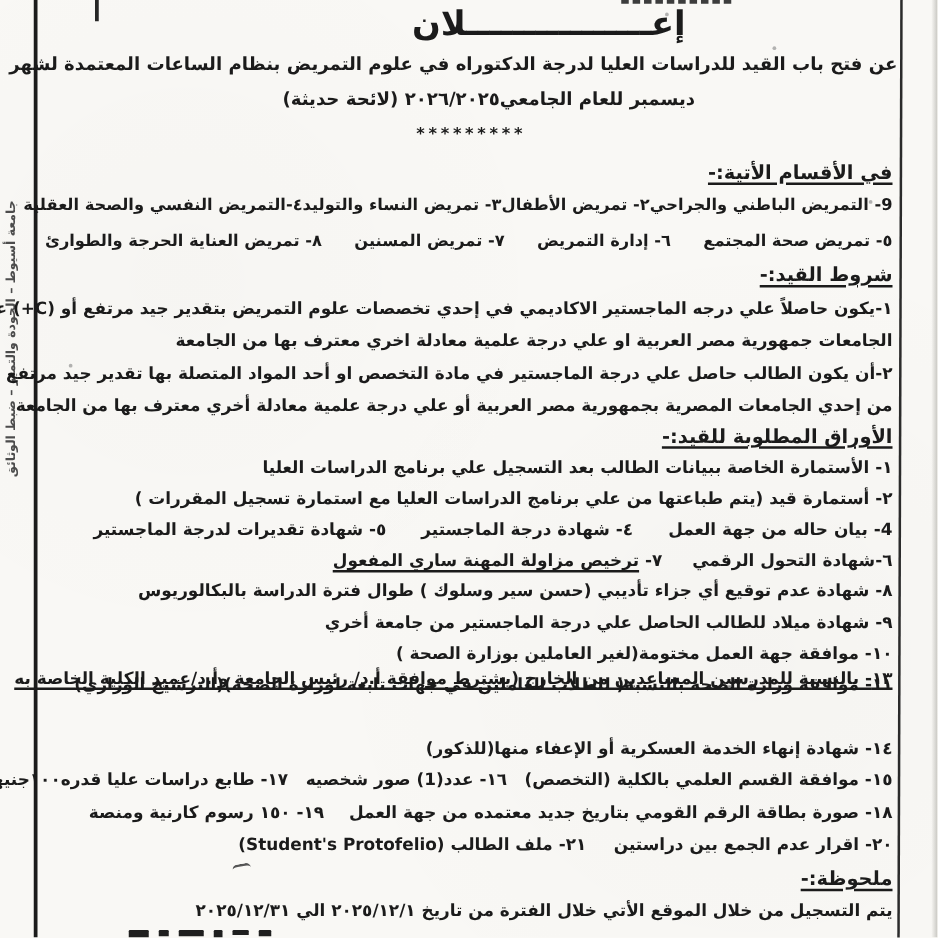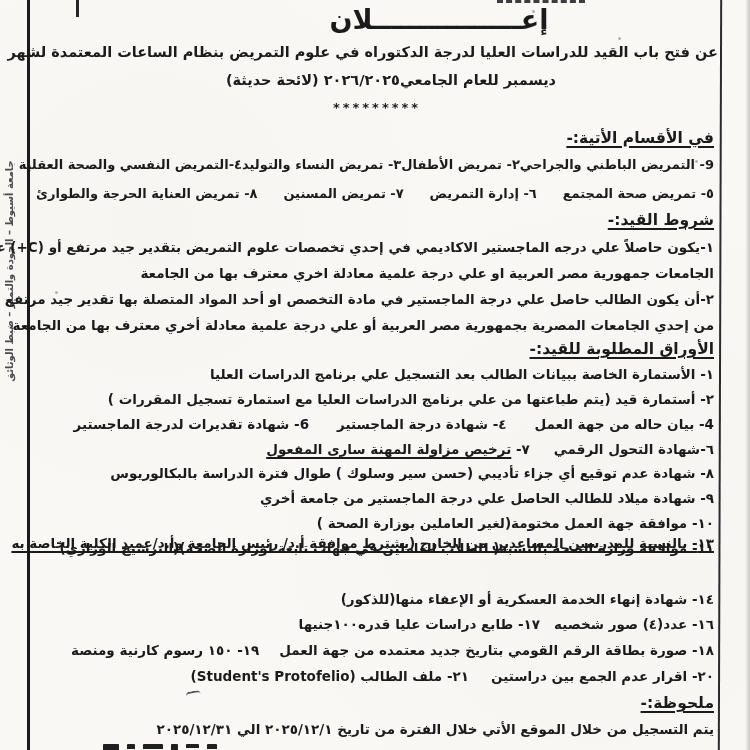--- a/index.html
+++ b/index.html
@@ -86,37 +86,38 @@
     <div class="abs r b" style="top:317px;">من إحدي الجامعات المصرية  بجمهورية مصر العربية أو علي درجة علمية معادلة أخري معترف بها من الجامعة</div>
 
     <div class="abs r h" style="top:340px;"><span class="u">الأوراق المطلوبة للقيد:-</span></div>
 
     <div class="abs r b" style="top:366px;">١- الأستمارة الخاصة ببيانات الطالب بعد التسجيل علي برنامج الدراسات العليا</div>
     <div class="abs r b" style="top:391px;">٢- أستمارة قيد (يتم طباعتها من علي برنامج الدراسات العليا مع استمارة تسجيل المقررات )</div>
 
     <div class="abs rowg b" style="top:416px;gap:28px;">
       <span>4- بيان حاله من جهة العمل</span>
       <span>٤- شهادة درجة الماجستير</span>
-      <span>6- شهادة تقديرات لدرجة الماجستير</span>
+      <span>٥- شهادة تقديرات لدرجة الماجستير</span>
     </div>
 
     <div class="abs rowg b" style="top:441px;gap:24px;">
       <span>٦-شهادة التحول الرقمي</span>
       <span><span>٧- </span><span class="u">ترخيص مزاولة المهنة ساري المفعول</span></span>
     </div>
 
     <div class="abs r b" style="top:465px;">٨- شهادة عدم توقيع أي جزاء تأديبي (حسن سير وسلوك ) طوال فترة الدراسة بالبكالوريوس</div>
     <div class="abs r b" style="top:490px;">٩- شهادة ميلاد للطالب الحاصل علي درجة الماجستير من جامعة أخري</div>
     <div class="abs r b" style="top:515px;">١٠- موافقة جهة العمل مختومة(لغير العاملين بوزارة الصحة )</div>
     <div class="abs r b" style="top:540px;">١١- موافقة وزارة الصحة بالنسبة( للطلاب العاملين في جهات تابعة لوزارة الصحة)(الترشيح الوزاري)</div>
     <div class="abs r b u" style="top:535px;">١٣- بالنسبة للمدرسين المساعدين من الخارج (يشترط موافقة أ.د/ رئيس الجامعة وأ.د/عميد الكلية الخاصة به</div>
     <div class="abs r b" style="top:591px;">١٤- شهادة إنهاء الخدمة العسكرية أو الإعفاء منها(للذكور)</div>
 
     <div class="abs rowg b" style="top:616px;gap:14px;">
-      <span>١٦- عدد(٤) صور شخصيه</span>
+      <span>١٥- موافقة القسم العلمي بالكلية (التخصص)</span>
+      <span>١٦- عدد(1) صور شخصيه</span>
       <span>١٧- طابع دراسات عليا قدره١٠٠جنيها</span>
     </div>
 
     <div class="abs rowg b" style="top:642px;gap:20px;">
       <span>١٨- صورة بطاقة الرقم القومي بتاريخ جديد معتمده من جهة العمل</span>
       <span>١٩- ١٥٠ رسوم كارنية ومنصة</span>
     </div>
 
     <div class="abs rowg b" style="top:668px;gap:22px;">
       <span>٢٠- اقرار عدم الجمع بين دراستين</span>

